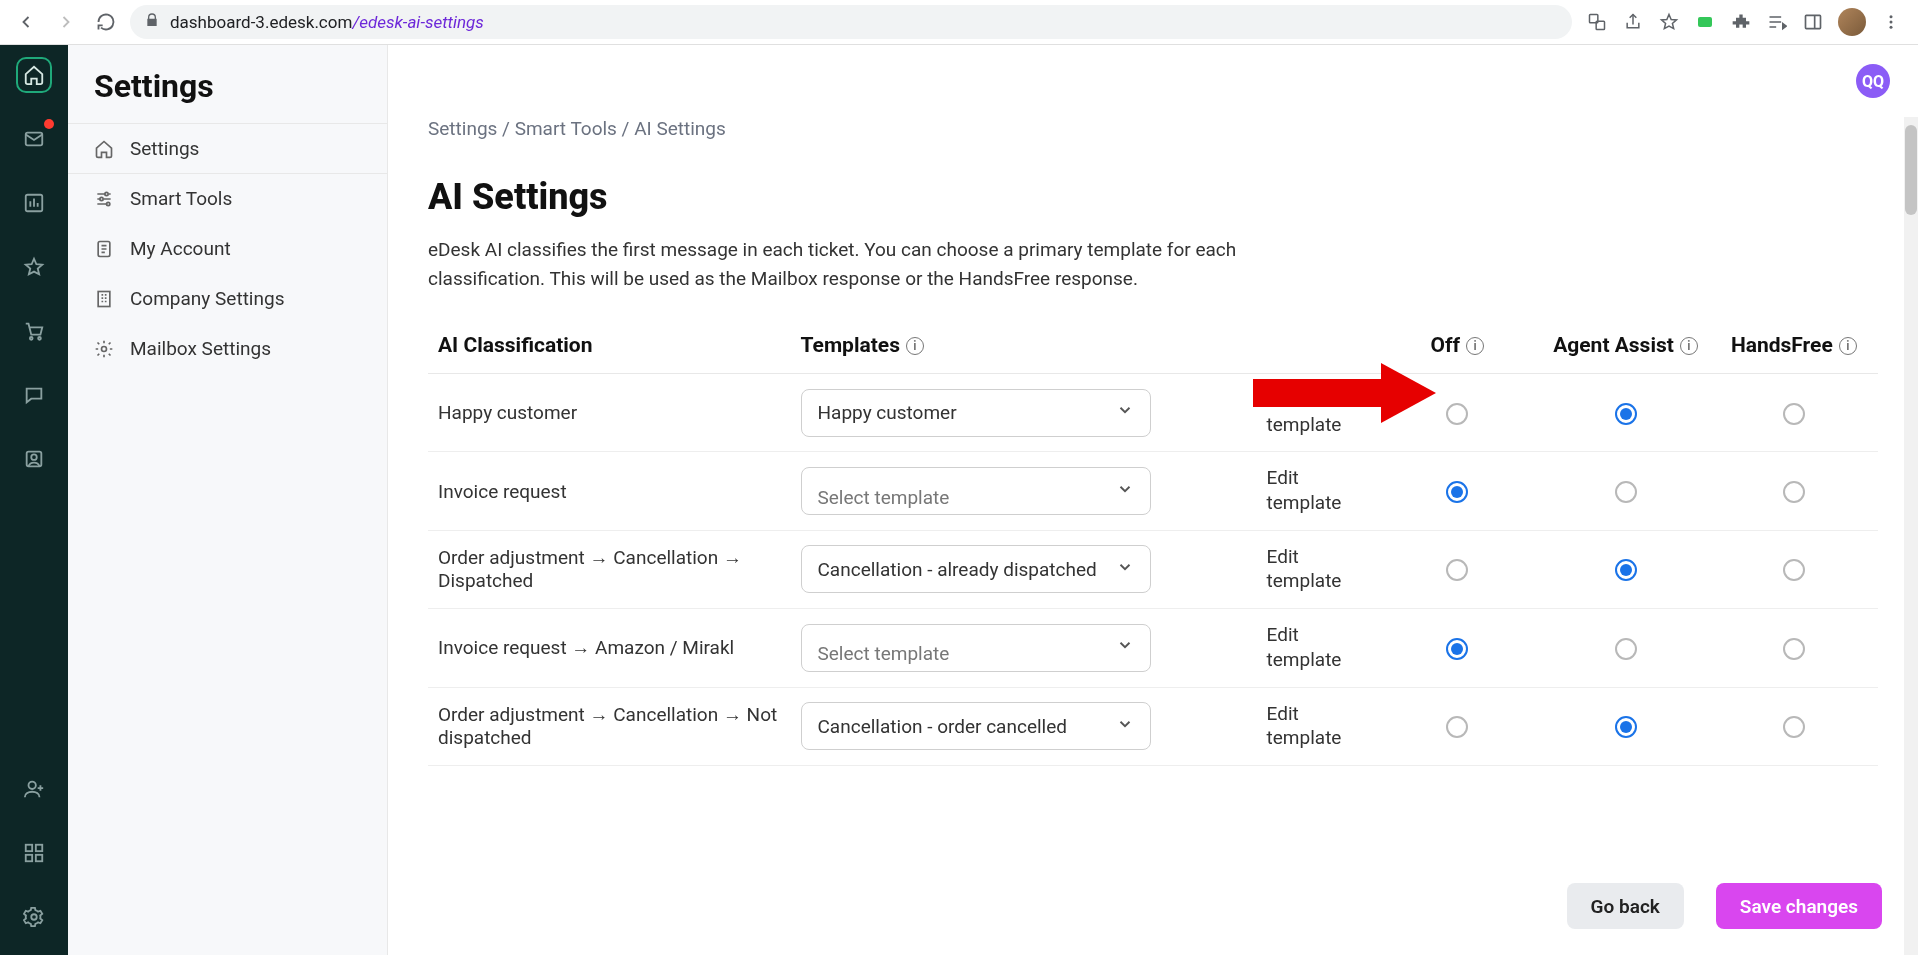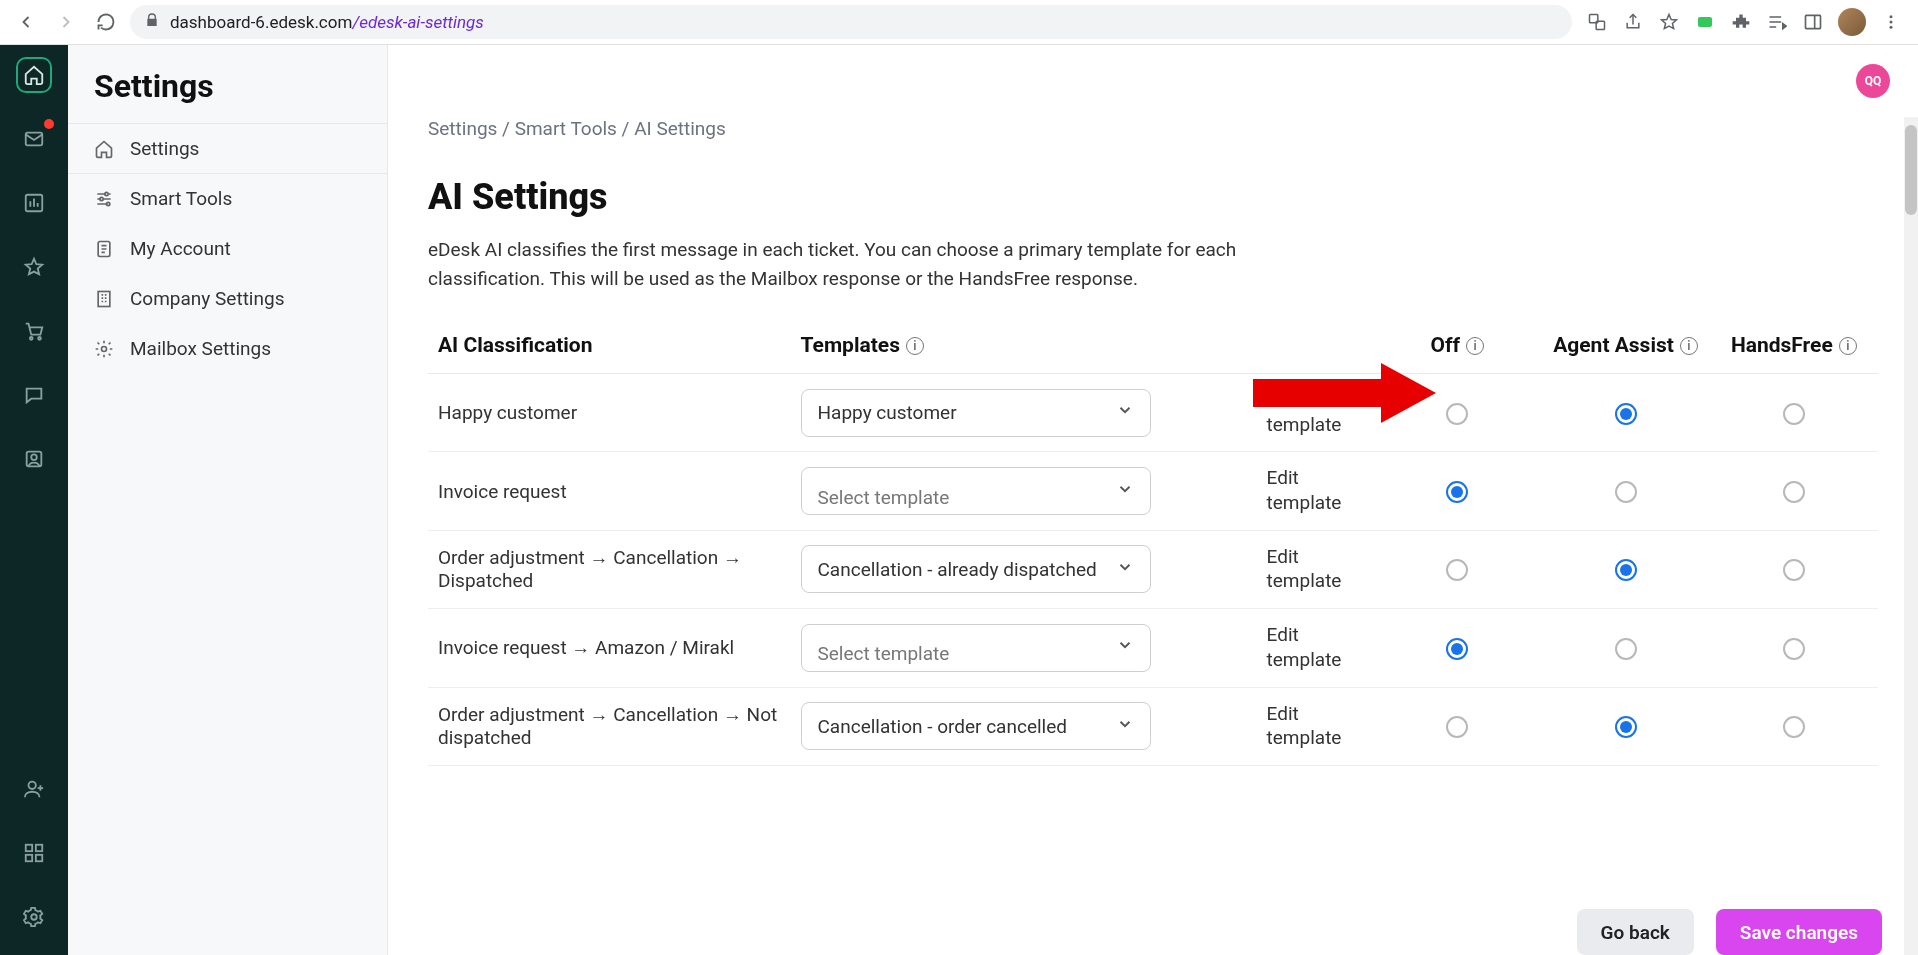--- a/index.html
+++ b/index.html
@@ -28,21 +28,21 @@
 
   .settings-panel{ width:320px; background:#f7f8fa; border-right:1px solid #e8e8e8; }
   .settings-title{ font-size:32px; font-weight:700; padding:22px 26px 18px; color:#111;}
   .nav-list{}
   .nav-item{ display:flex; align-items:center; gap:16px; padding:13px 26px; font-size:19px; color:#333; cursor:pointer; border-bottom:1px solid transparent;}
   .nav-item:first-child{ border-top:1px solid #e8e8e8; border-bottom:1px solid #e8e8e8;}
   .nav-item-icon{ width:20px; height:20px; color:#666; display:flex; align-items:center; justify-content:center;}
 
   .main{ flex:1; position:relative; background:#fff; display:flex; flex-direction:column;}
   .topbar{ height:72px; display:flex; align-items:center; justify-content:flex-end; padding:0 28px;}
-  .user-badge{ width:34px; height:34px; border-radius:50%; background:#ec4899; color:#fff; font-weight:700; font-size:12px; display:flex; align-items:center; justify-content:center;margin-left:22px;}
+  .user-badge{ width:34px; height:34px; border-radius:50%; background:#8b5cf6; color:#fff; font-weight:700; font-size:16px; display:flex; align-items:center; justify-content:center;margin-left:22px;}
 
   .content-scroll{ flex:1; overflow:hidden; position:relative;}
   .content{ padding:0 40px 0 40px; }
   .breadcrumb{ color:#6b7280; font-size:19px; margin-bottom:36px;}
   .page-title{ font-size:36px; font-weight:800; color:#111; margin-bottom:18px;}
   .page-desc{ font-size:19px; color:#333; line-height:1.5; max-width:820px; margin-bottom:28px;}
 
   table.cls{ width:100%; border-collapse:collapse; table-layout:fixed;}
   table.cls th{ text-align:left; font-size:21px; font-weight:700; color:#111; padding:12px 10px 16px; border-bottom:1px solid #e8e8e8;}
   table.cls th.center{ text-align:center;}
@@ -58,21 +58,21 @@
   .edit-link{ color:#333; font-size:19px; line-height:1.3;}
   .radio{ width:22px; height:22px; border:2px solid #b8b8b8; border-radius:50%; display:inline-block; vertical-align:middle; position:relative; cursor:pointer;}
   .radio.checked{ border-color:#1a73e8;}
   .radio.checked::after{ content:""; position:absolute; width:12px; height:12px; background:#1a73e8; border-radius:50%; top:50%; left:50%; transform:translate(-50%,-50%);}
   td.center{ text-align:center;}
 
   .arrow-annot{ position:absolute; left:865px; top:252px; width:190px; height:48px; pointer-events:none;}
   .arrow-shaft{ position:absolute; left:0; top:10px; width:130px; height:28px; background:#e60000;}
   .arrow-head{ position:absolute; left:128px; top:-6px; width:0; height:0; border-top:30px solid transparent; border-bottom:30px solid transparent; border-left:55px solid #e60000;}
 
-  .footer{ position:absolute; bottom:0; left:0; right:8px; height:72px; background:#fff; display:flex; align-items:flex-end; justify-content:flex-end; gap:22px; padding:0 28px; }
+  .footer{ position:absolute; bottom:0; left:0; right:8px; height:72px; background:#fff; display:flex; align-items:flex-start; justify-content:flex-end; gap:32px; padding:0 28px; }
   .btn{ height:46px; padding:0 24px; border-radius:8px; font-size:19px; font-weight:600; border:none; cursor:pointer;}
   .btn-secondary{ background:#e9ebee; color:#222;}
   .btn-primary{ background:#d946ef; color:#fff;}
 
   .scrollbar{ position:absolute; right:0; top:72px; width:14px; bottom:0; background:#f1f1f1;}
   .scrollthumb{ position:absolute; right:1px; top:8px; width:12px; height:90px; background:#c4c4c4; border-radius:6px;}
 </style>
 </head>
 <body>
 
@@ -93,21 +93,21 @@
         <path d="M3 21v-5h5"></path>
       </svg>
   </div>
   <div class="url-bar">
     <span class="lock-icon">
       <svg width="16" height="16" viewBox="0 0 24 24" fill="currentColor">
           <path d="M6 10V8a6 6 0 1 1 12 0v2h1v11H5V10h1zm2 0h8V8a4 4 0 1 0-8 0v2z"></path>
         </svg>
     </span>
     <span>
-      <span class="url-text">dashboard-6.edesk.com</span><span class="url-faded">/edesk-ai-settings</span>
+      <span class="url-text">dashboard-3.edesk.com</span><span class="url-faded">/edesk-ai-settings</span>
     </span>
   </div>
   <div class="chrome-actions">
     <span class="chrome-icon">
         <svg width="20" height="20" viewBox="0 0 24 24" fill="none" stroke="currentColor" stroke-width="1.8">
           <rect x="3" y="3" width="10" height="10" rx="1"></rect>
           <rect x="11" y="11" width="10" height="10" rx="1"></rect>
         </svg>
       </span>
     <span class="chrome-icon">

